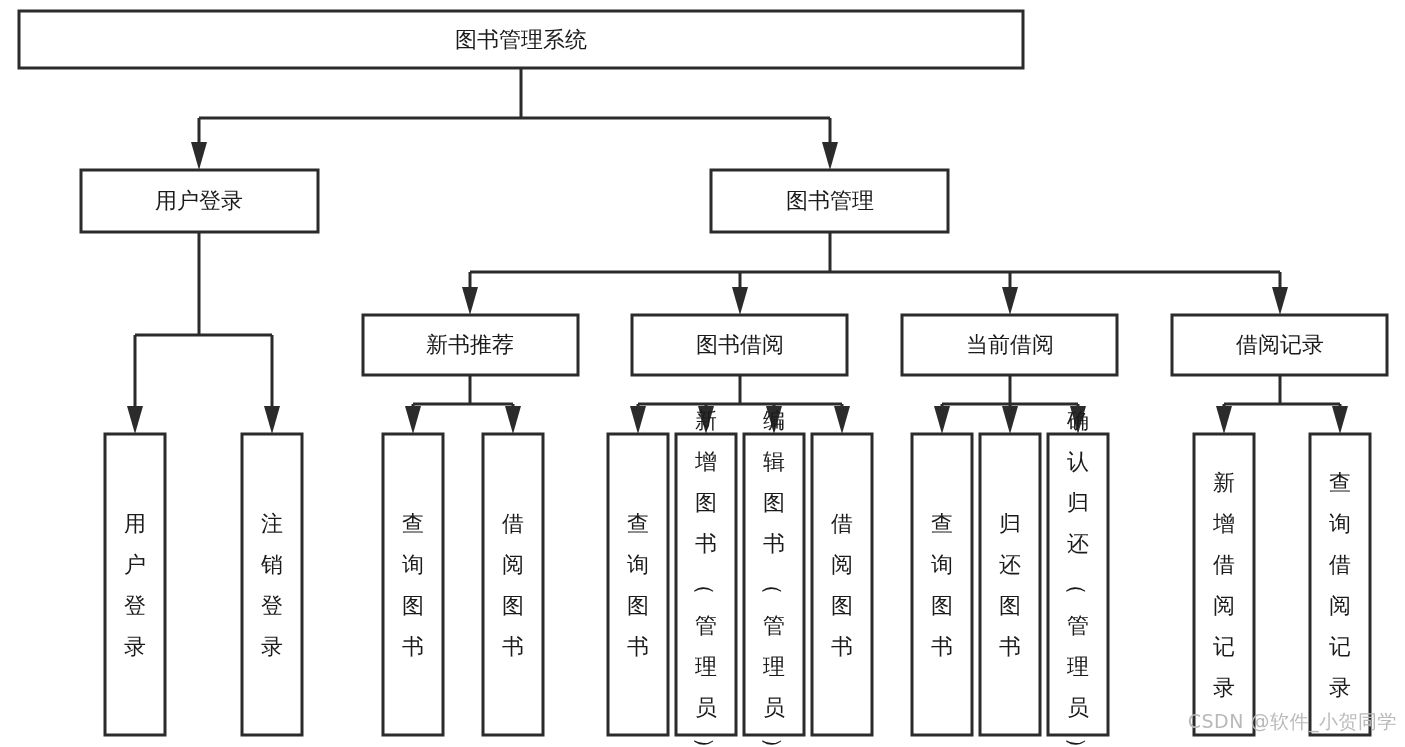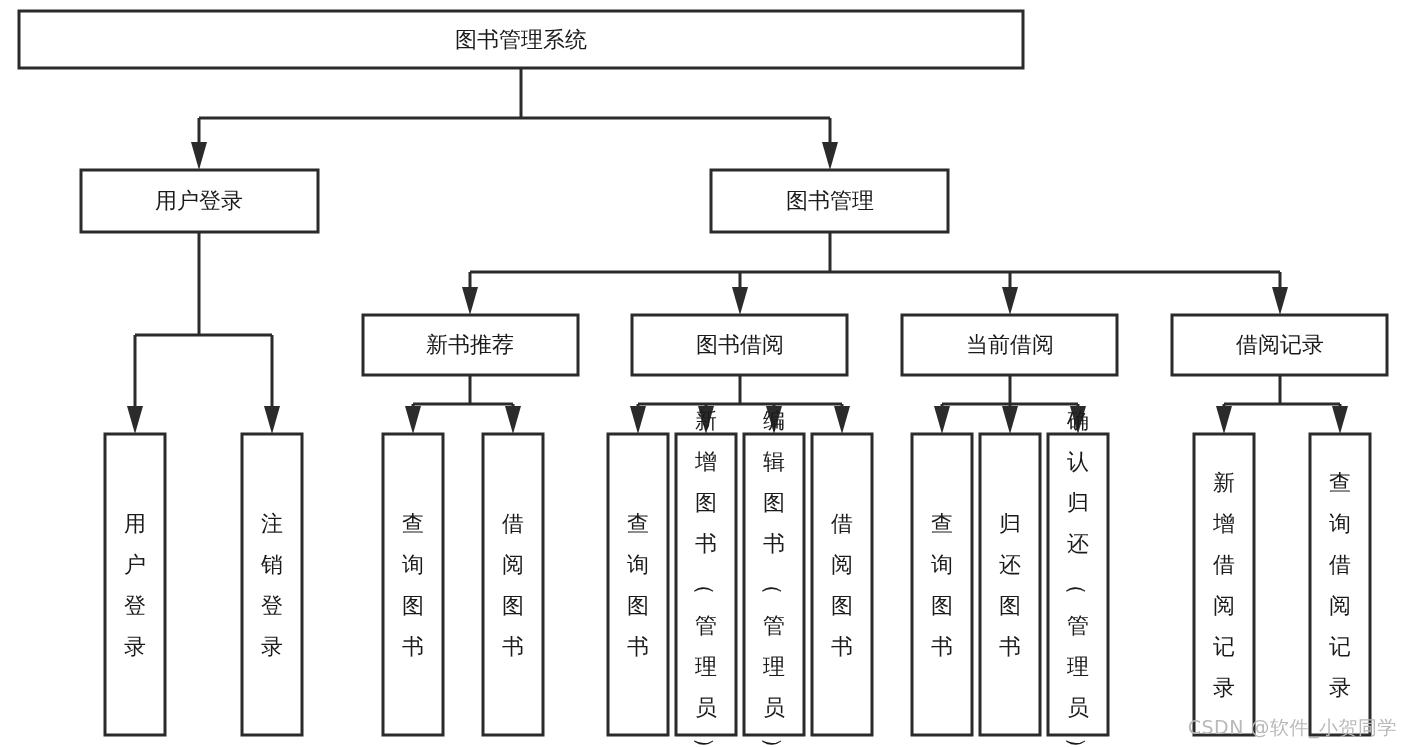--- a/index.html
+++ b/index.html
@@ -45,21 +45,21 @@
     fill: none;
     stroke-linecap: butt;
   }
   .arrow-head {
     fill: #2b2b2b;
     stroke: none;
   }
   .watermark {
     position: absolute;
     right: 8px;
-    bottom: 6px;
+    bottom: 12px;
     font-family: "DejaVu Sans", "Liberation Sans", sans-serif;
     font-size: 19px;
     color: #b9b9b9;
     white-space: nowrap;
     letter-spacing: 0.5px;
     pointer-events: none;
   }
 </style>
 </head>
 <body>

